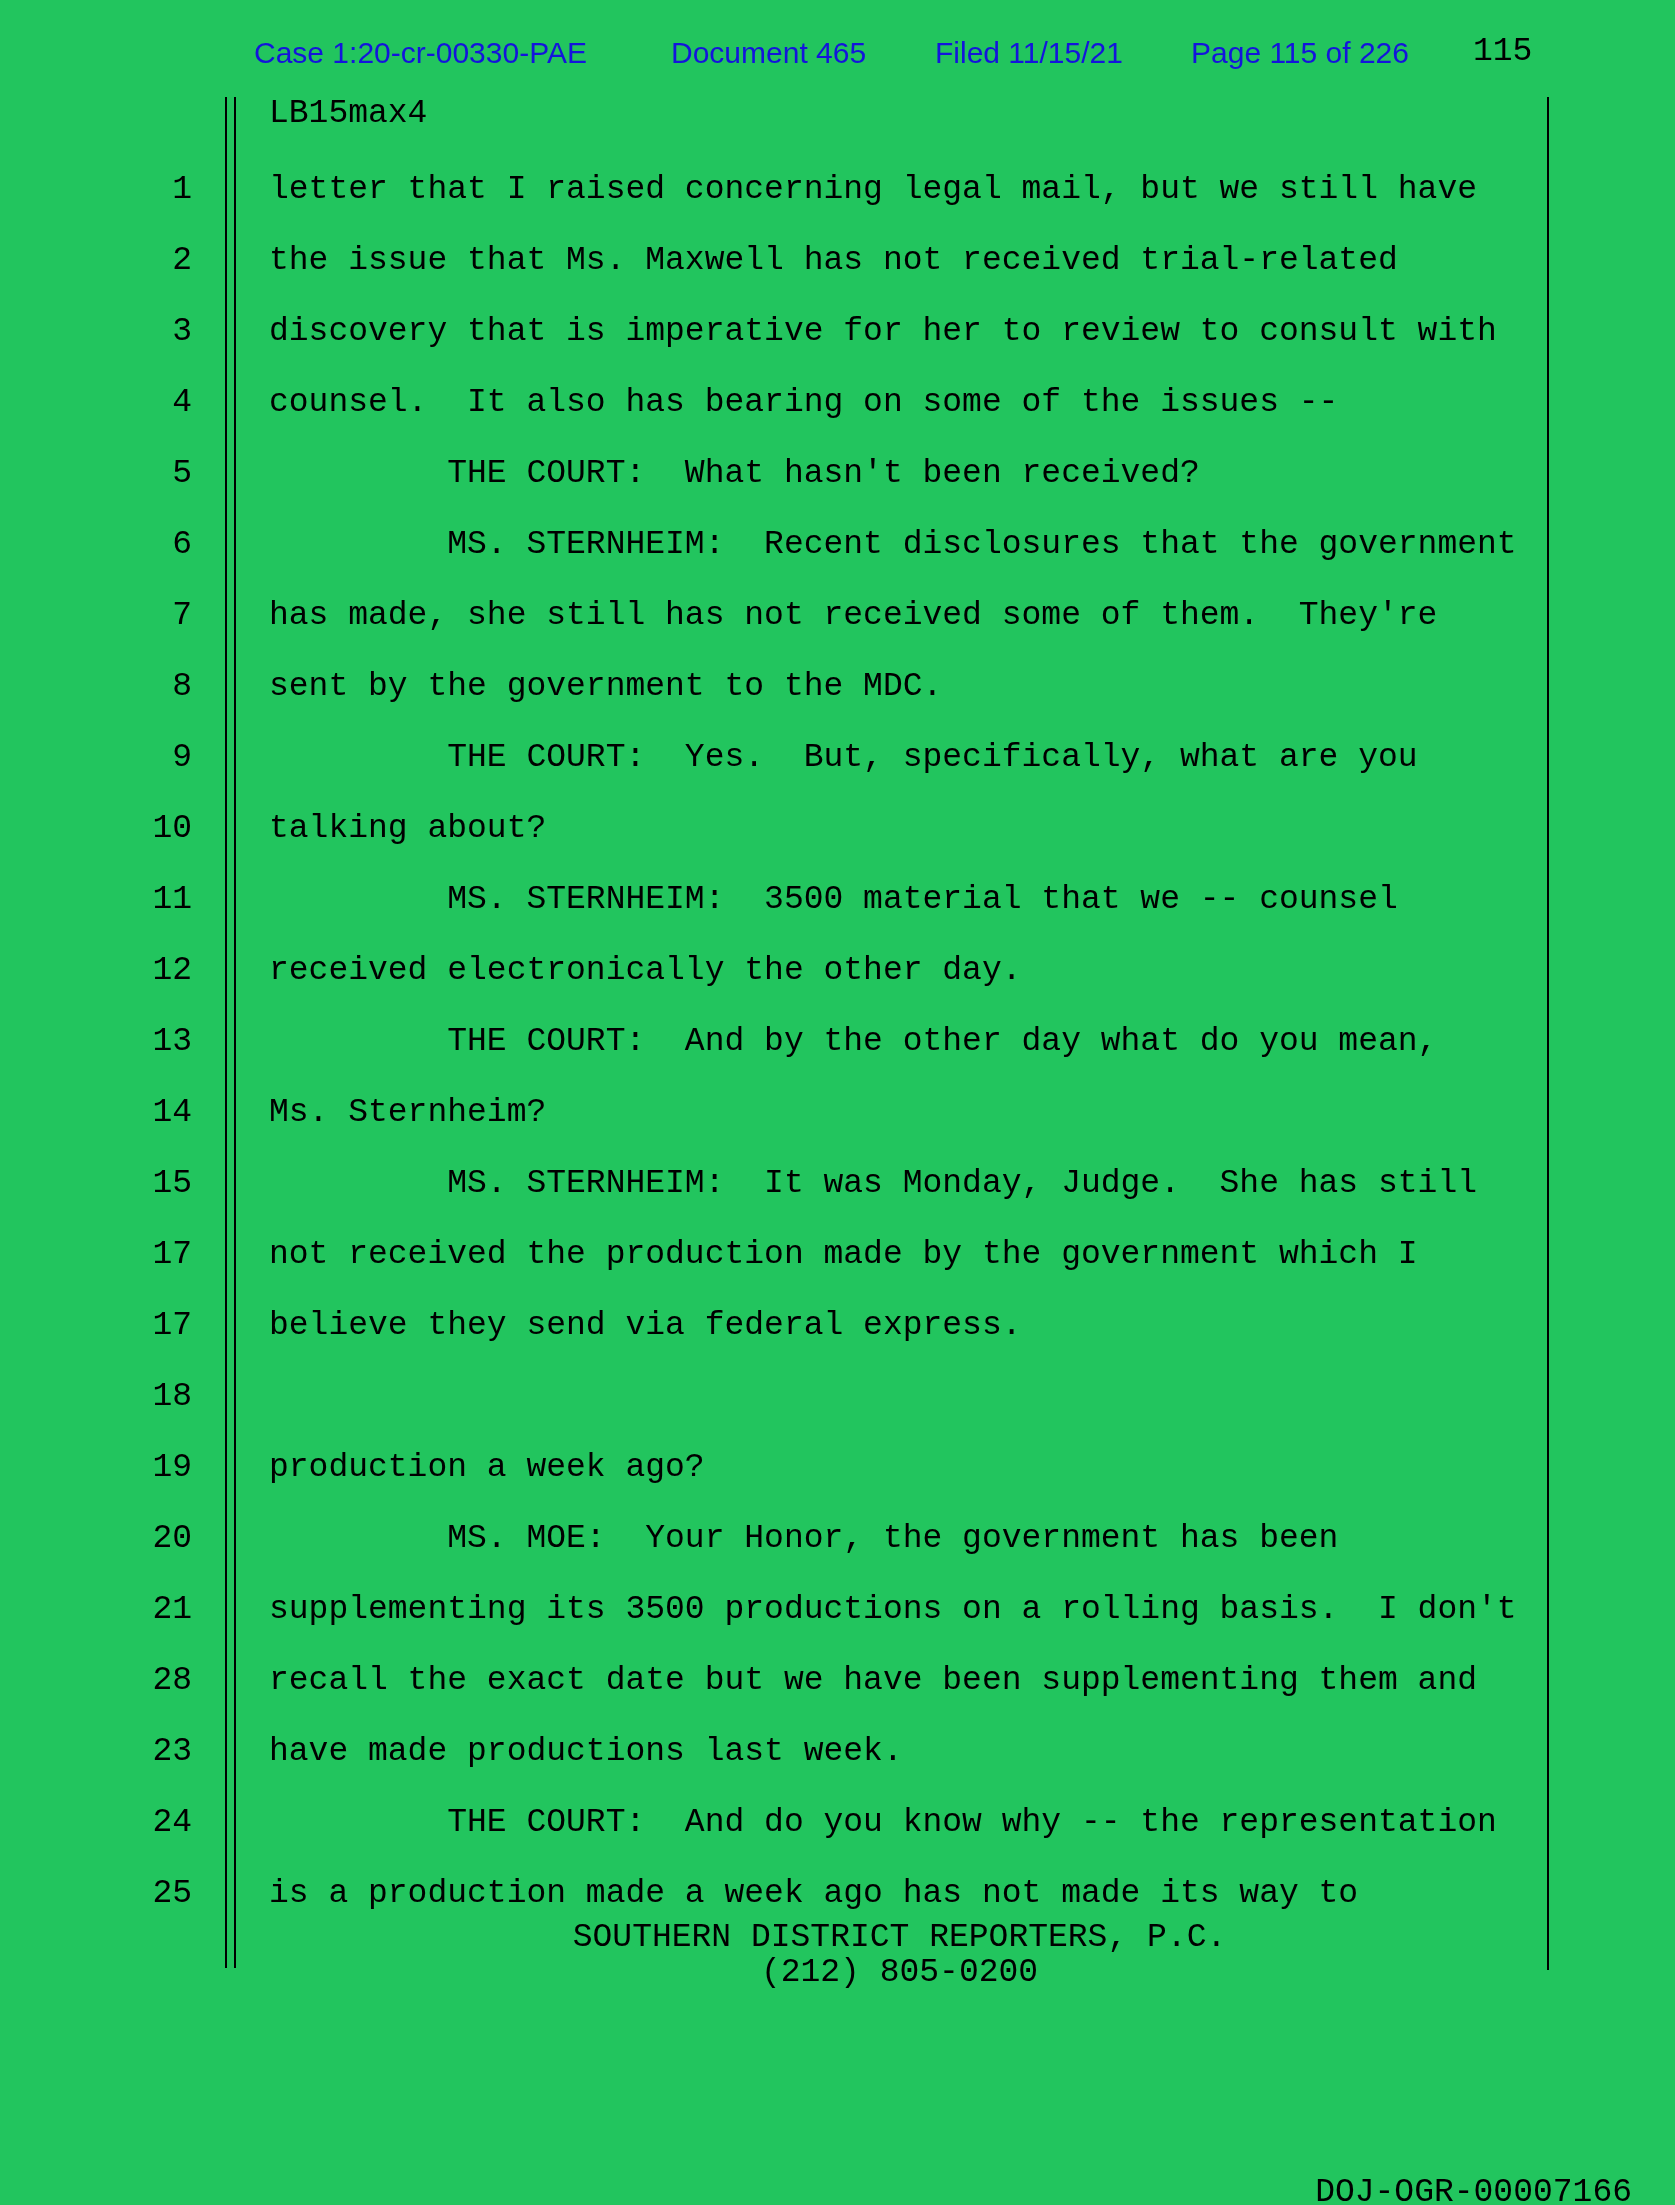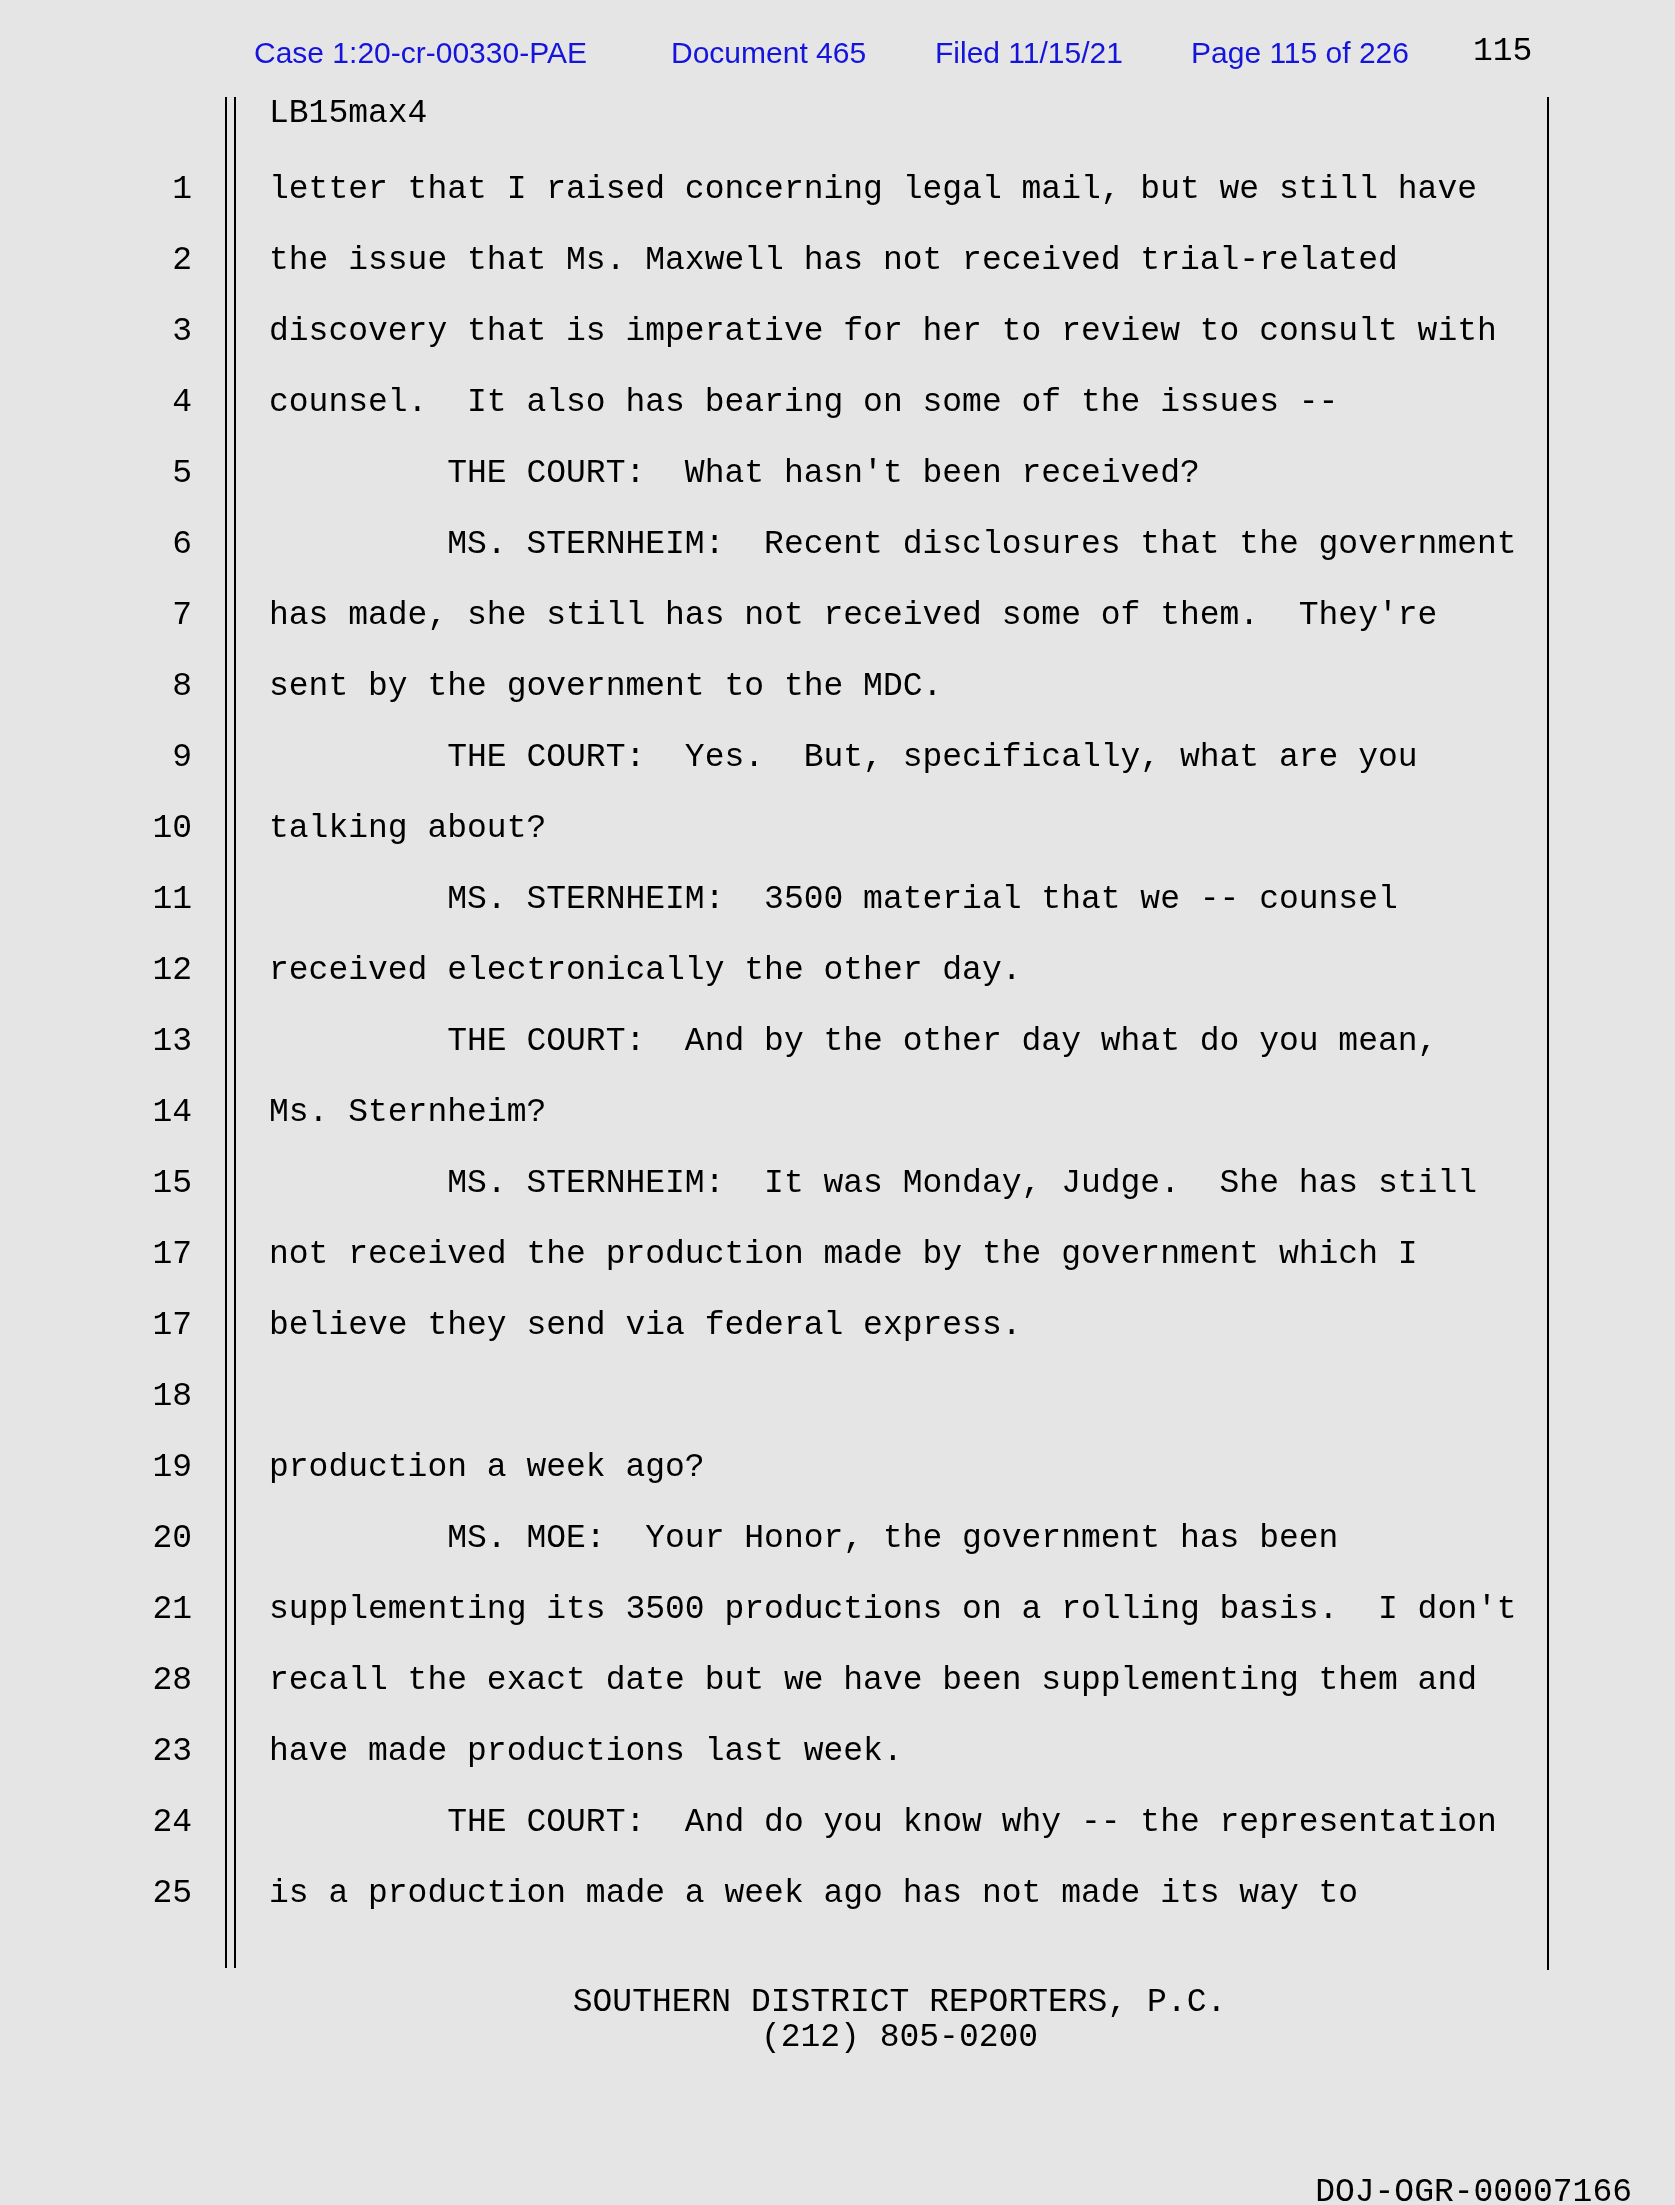--- a/index.html
+++ b/index.html
@@ -1,20 +1,20 @@
 <!DOCTYPE html>
 <html style="font-size:10.5px"><head>
 <meta charset="utf-8">
 <style>
   html, body { margin: 0; padding: 0; background: #ffffff; }
   .page {
     position: relative;
     width: 1675px;
     height: 2205px;
-    background: #e5e5e5;
+    background: #22c55e;
     color: #000000;
     overflow: hidden;
   }
   
   .stamp-seg {
     position: absolute;
     top: 37px;
     font: 30px/32px "Liberation Sans", sans-serif;
     color: #1414dc;
     white-space: pre;
@@ -61,21 +61,21 @@
   .line-text {
     position: absolute;
     left: 269px;
     white-space: pre;
   }
   
   .footer {
     position: absolute;
     left: 269px;
     width: 1261px;
-    top: 1985px;
+    top: 1920px;
     text-align: center;
     font: 33px/35px "Liberation Mono", monospace;
   }
   .bates {
     position: absolute;
     right: 43px;
     top: 2176px;
     font: 33px/34px "Liberation Mono", monospace;
   }
 </style>

